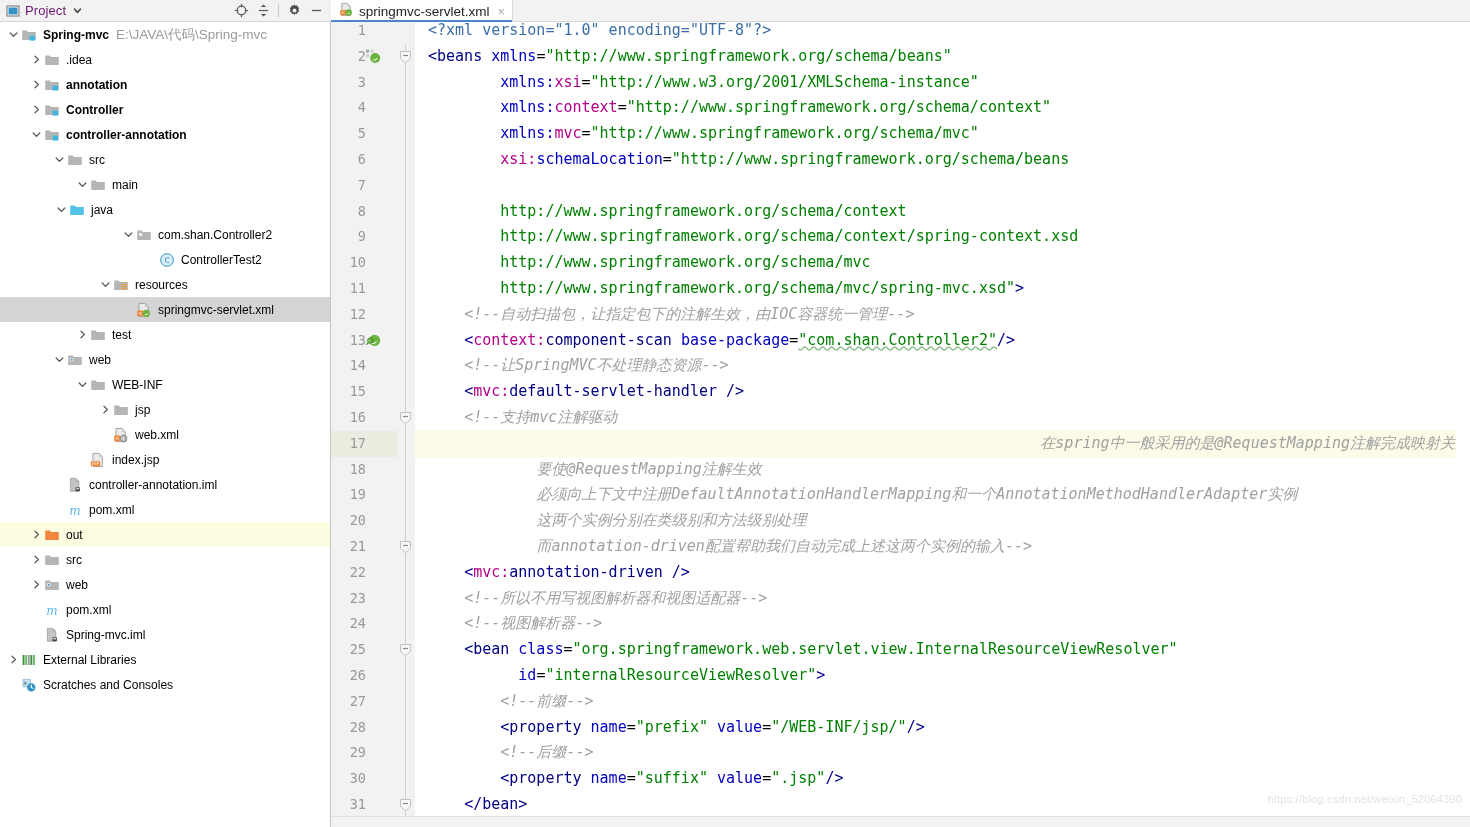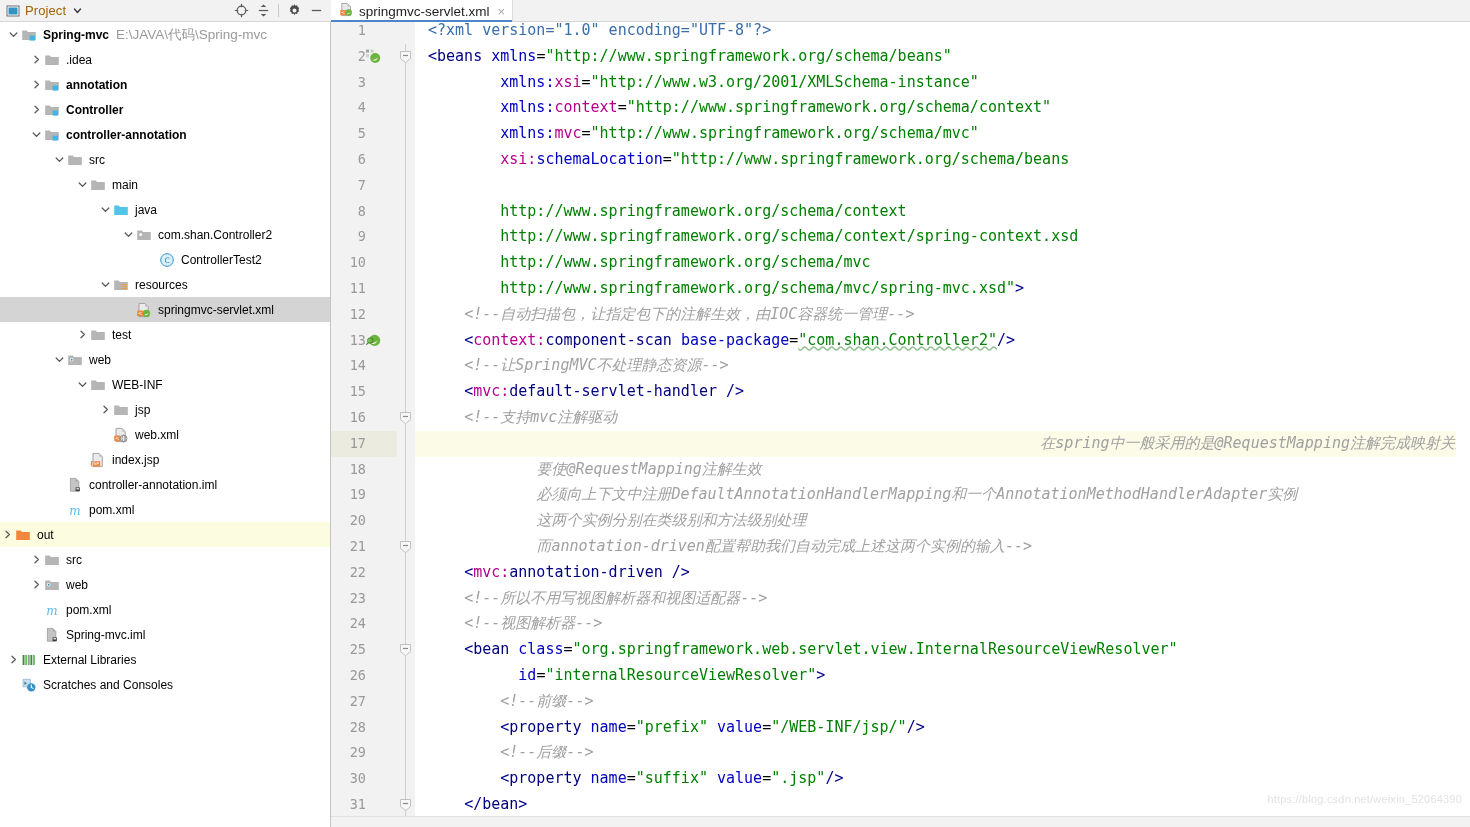--- a/index.html
+++ b/index.html
@@ -17,21 +17,21 @@
   .top-row{display:flex;height:22px;flex:0 0 22px;background:#f2f2f2;}
 
   .proj-header{
     width:331px;flex:0 0 331px;height:22px;
     background:#f2f2f2;
     display:flex;align-items:center;
     border-bottom:1px solid #d6d6d6;
     box-sizing:border-box;
   }
   .proj-header .pv-icon{margin:0 5px 0 6px;display:flex;align-items:center;}
-  .proj-title{font-size:13px;color:#a16207;letter-spacing:.1px;}
+  .proj-title{font-size:13px;color:#701a75;letter-spacing:.1px;}
   .chev-dn{margin-left:6px;display:flex;align-items:center;}
   .hdr-actions{margin-left:auto;display:flex;align-items:center;gap:0px;padding-right:4px;}
   .hdr-actions .act{width:22px;height:20px;display:flex;align-items:center;justify-content:center;}
   .hdr-sep{width:1px;height:13px;background:#c9c9c9;margin:0 4px;}
 
   .tabstrip{
     flex:1;height:22px;background:#f2f2f2;position:relative;
     border-bottom:1px solid #d6d6d6;box-sizing:border-box;
     display:flex;align-items:stretch;
   }
@@ -296,21 +296,21 @@
               <path d="M2.2 4 L5.5 7.4 L8.8 4" fill="none" stroke="#5a5a5a" stroke-width="1.3" stroke-linecap="round" stroke-linejoin="round"></path>
             </svg>
           </span>
           <span class="ticon">
             <svg width="16" height="16" viewBox="0 0 16 16">
               <path d="M1.2 3.6h4.6l1.1 1.3h7.9v8.1H1.2z" fill="#b5b5b5"></path>
             </svg>
           </span>
           <span class="tlabel">main</span>
         </div>
-        <div class="tnode" style="padding-left: 98px;">
+        <div class="tnode" style="padding-left: 54px;">
           <span class="arrow">
             <svg width="11" height="11" viewBox="0 0 11 11">
               <path d="M2.2 4 L5.5 7.4 L8.8 4" fill="none" stroke="#5a5a5a" stroke-width="1.3" stroke-linecap="round" stroke-linejoin="round"></path>
             </svg>
           </span>
           <span class="ticon">
             <svg width="16" height="16" viewBox="0 0 16 16">
               <path d="M1.2 3.6h4.6l1.1 1.3h7.9v8.1H1.2z" fill="#51c4e8"></path>
             </svg>
           </span>
@@ -464,21 +464,21 @@
         </div>
         <div class="tnode" style="padding-left: 52px;">
           <span class="arrow"></span>
           <span class="ticon">
             <svg width="16" height="16" viewBox="0 0 16 16">
               <text x="8" y="13" font-size="12" fill="#5bb8e8" text-anchor="middle" font-style="italic" font-family="'DejaVu Serif',serif">m</text>
             </svg>
           </span>
           <span class="tlabel">pom.xml</span>
         </div>
-        <div class="tnode hl" style=" align-items: center;">
+        <div class="tnode hl" style="padding-left: 29px; align-items: center;">
           <span class="arrow">
             <svg width="11" height="11" viewBox="0 0 11 11">
               <path d="M4 2.2 L7.4 5.5 L4 8.8" fill="none" stroke="#5a5a5a" stroke-width="1.3" stroke-linecap="round" stroke-linejoin="round"></path>
             </svg>
           </span>
           <span class="ticon">
             <svg width="16" height="16" viewBox="0 0 16 16">
               <path d="M1.2 3.6h4.6l1.1 1.3h7.9v8.1H1.2z" fill="#f0873c"></path>
             </svg>
           </span>

